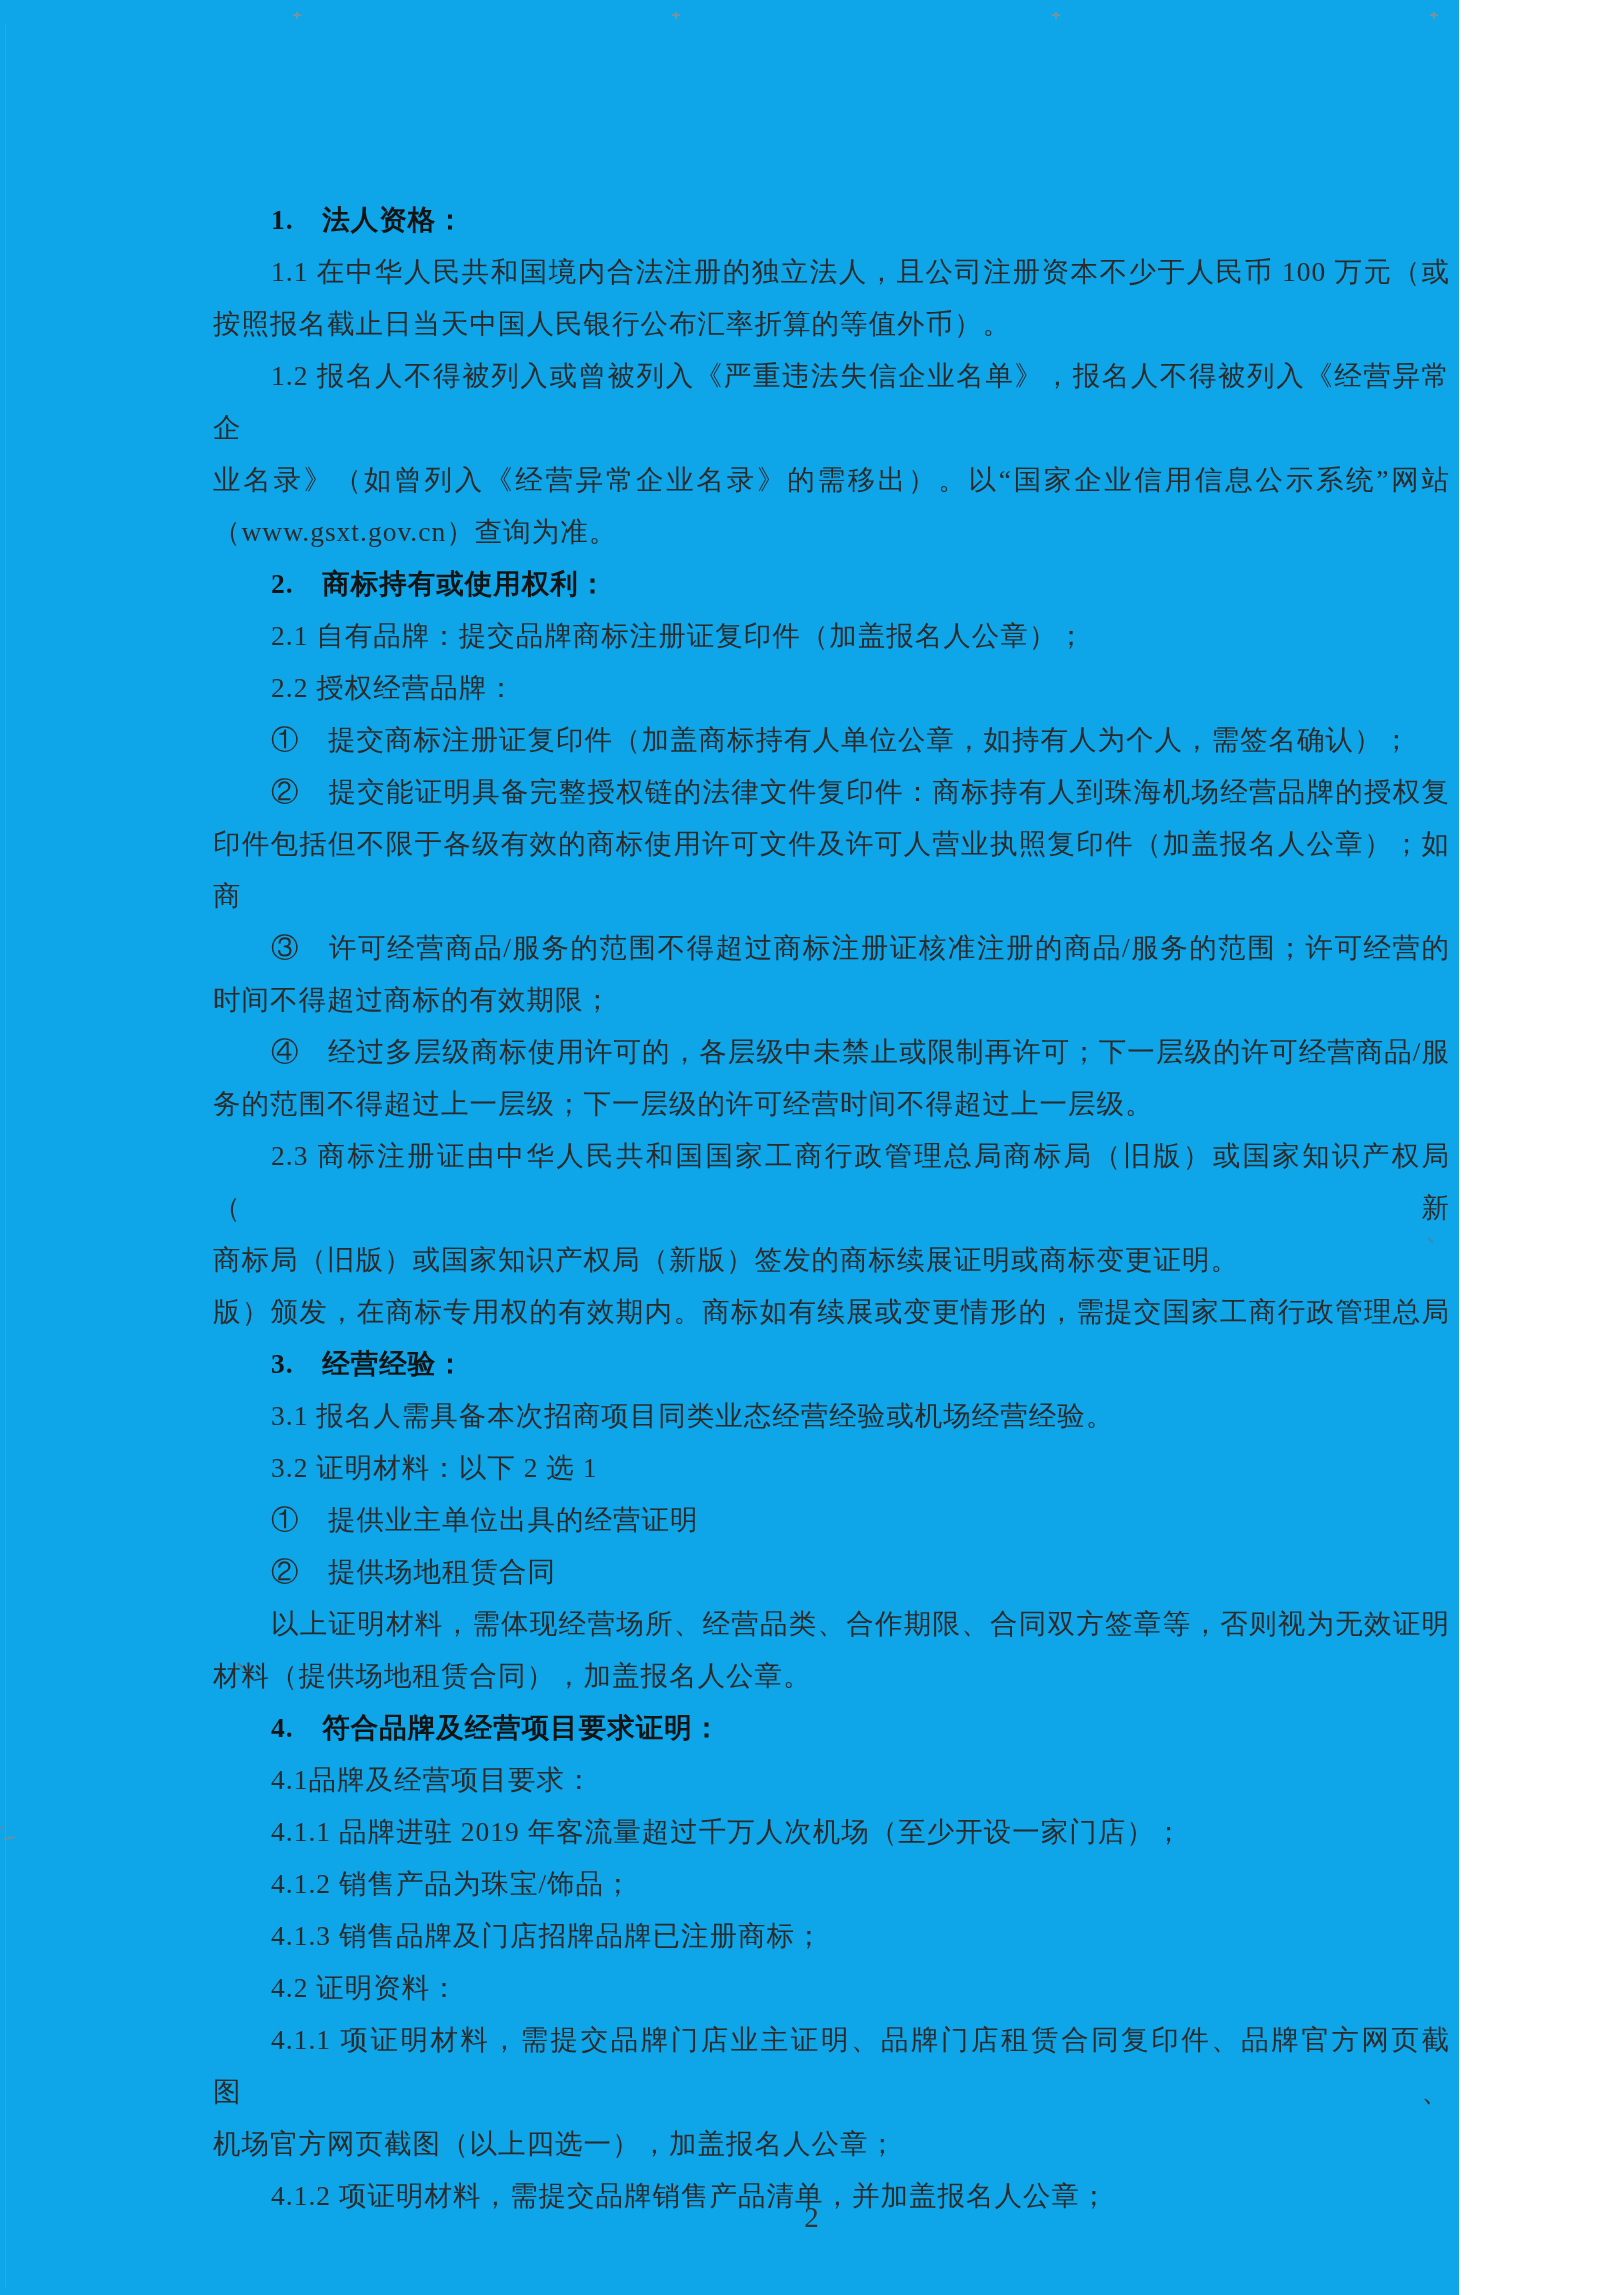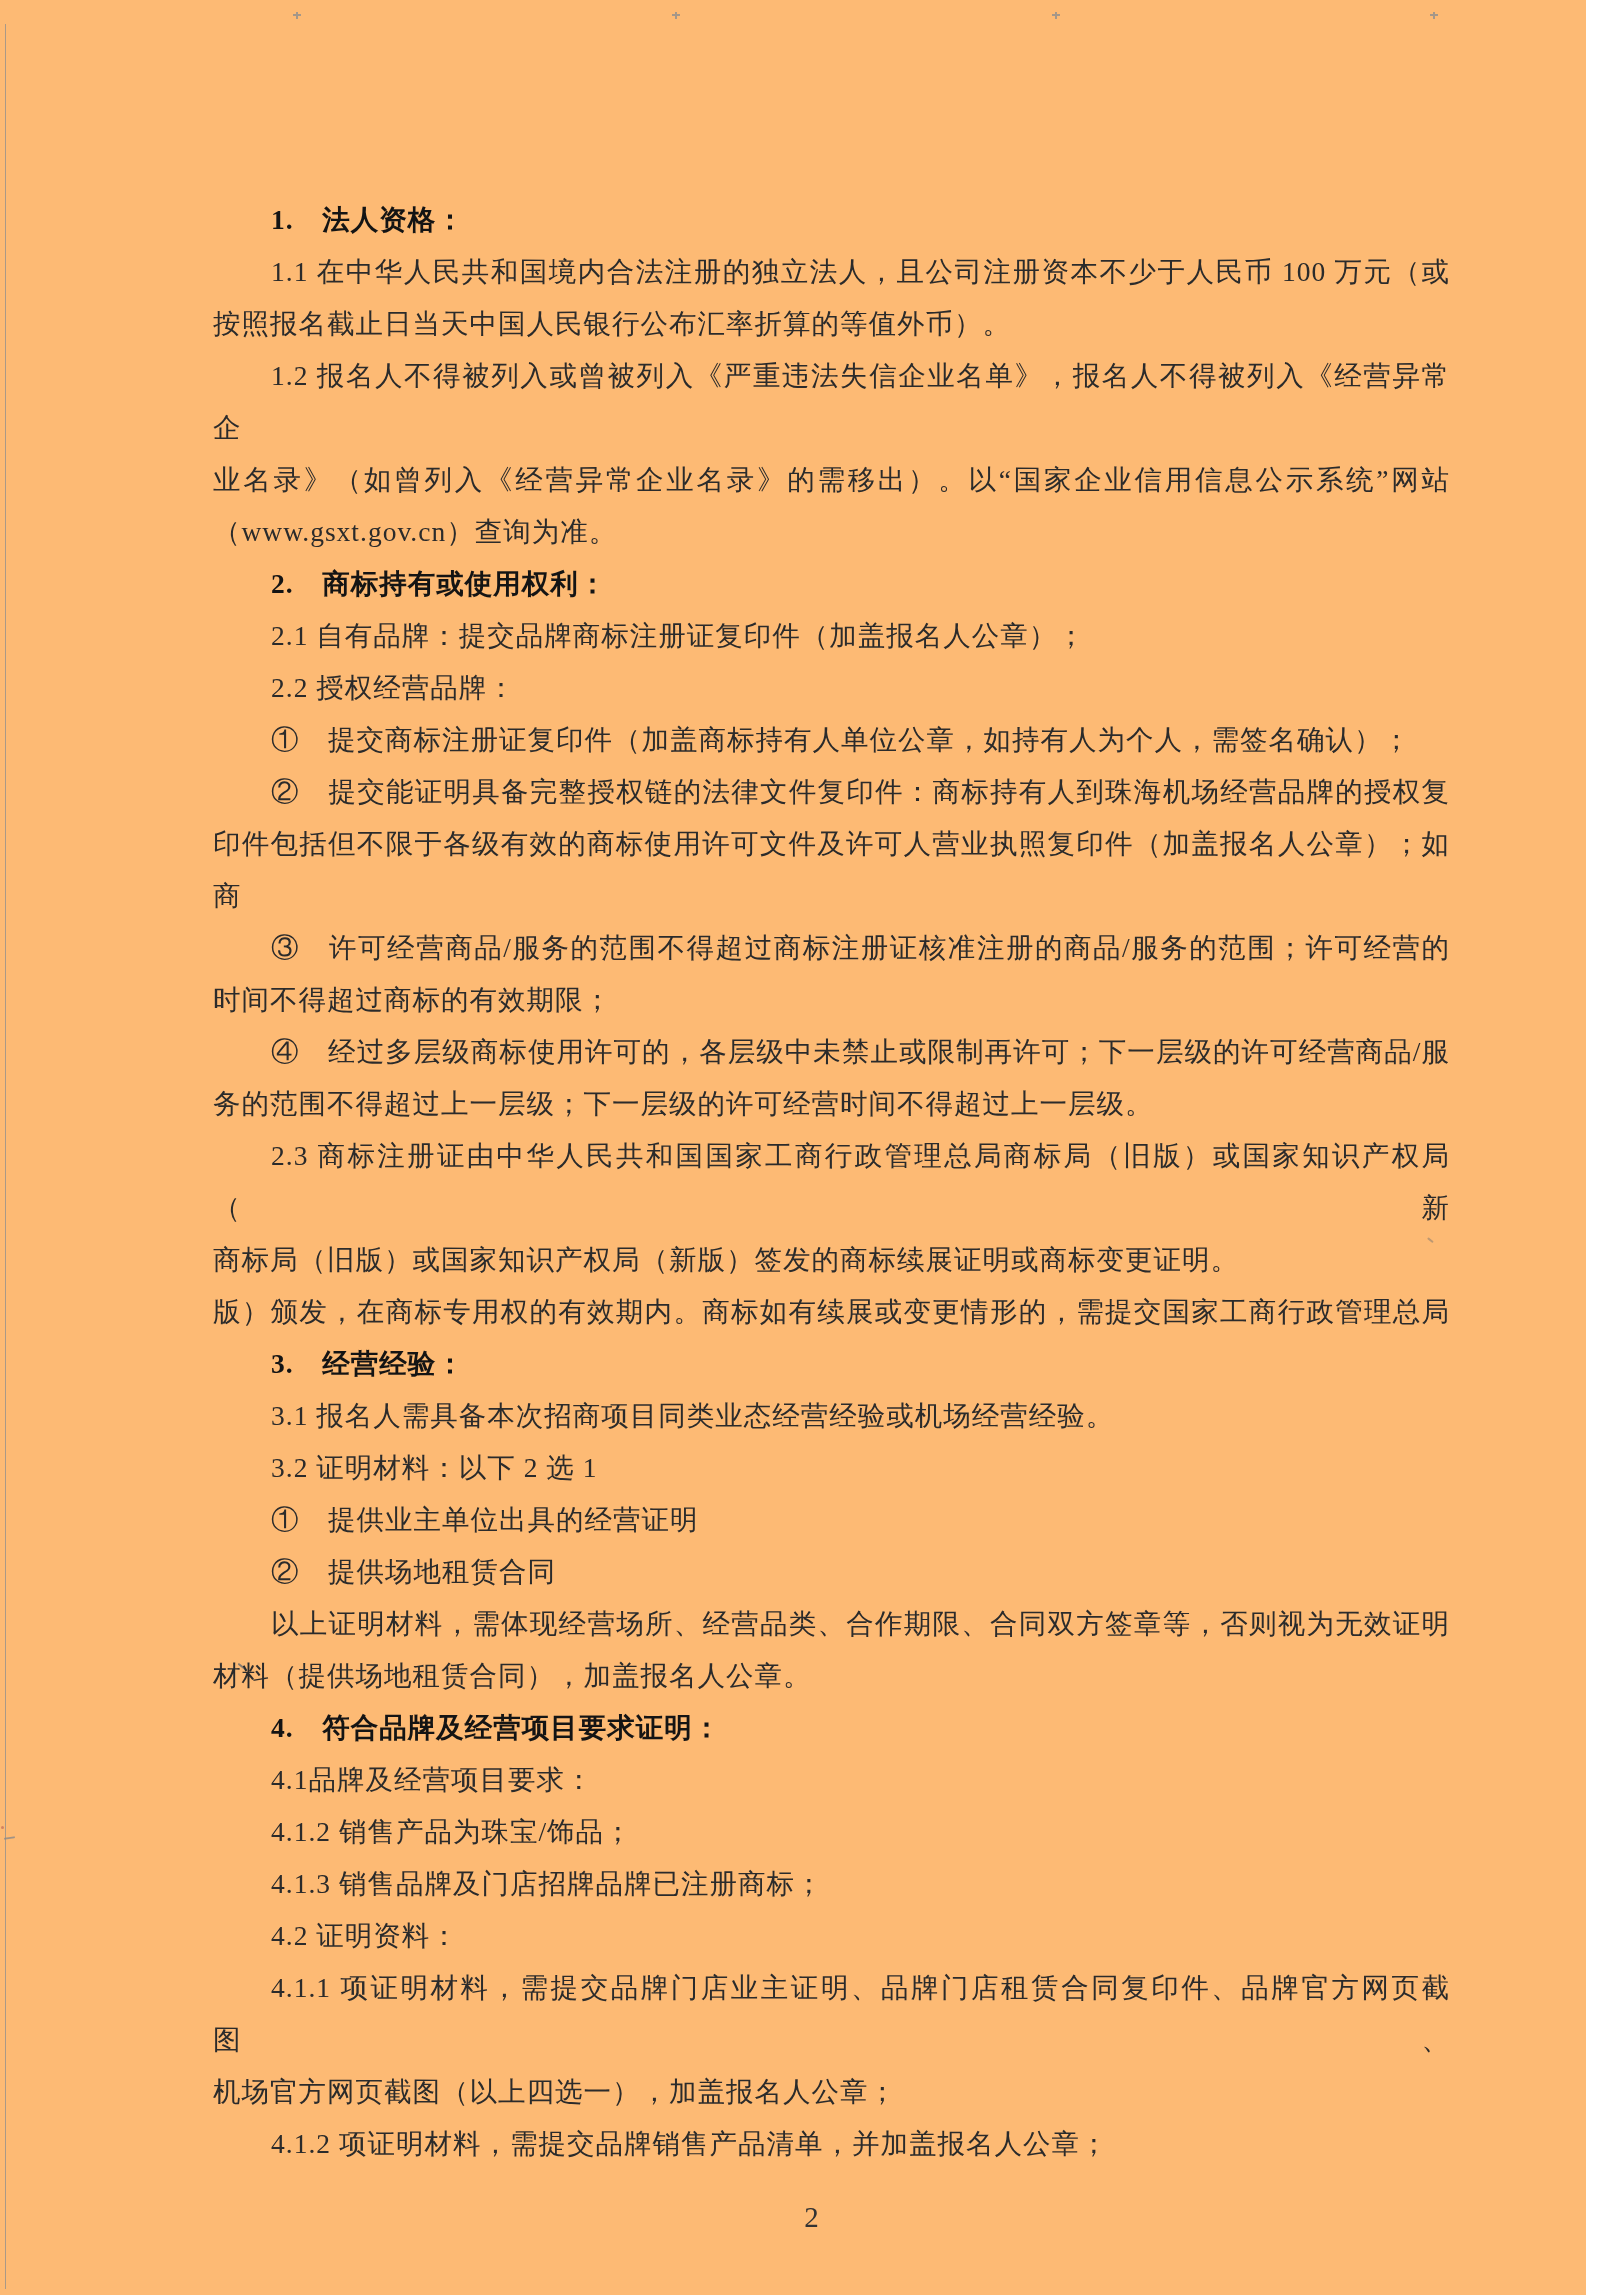--- a/index.html
+++ b/index.html
@@ -3,21 +3,21 @@
 <meta charset="utf-8">
 <style>
   html,body{margin:0;padding:0;}
   body{
     width:1623px;height:2295px;
     background:#ffffff;
     font-family:"Liberation Serif","DejaVu Serif",serif;
     color:#2a2a2a;
   }
   .page{
-    position:relative;width:1586px;height:2295px;background:#fdba74;overflow:hidden;
+    position:relative;width:1459px;height:2295px;background:#0ea5e9;overflow:hidden;
   }
   
   .content{
     position:absolute;left:213px;top:194px;width:1237px;
     font-size:27.5px;line-height:52px;
     color:#2b2b2b;
   }
   .para{margin:0;padding:0;}
   .ln{
     text-align:left;
@@ -135,20 +135,23 @@
         <div class="ln first fill">以上证明材料，需体现经营场所、经营品类、合作期限、合同双方签章等，否则视为无效证明</div>
         <div class="ln">材料（提供场地租赁合同），加盖报名人公章。</div>
       </div>
       <div class="para heading">
         <div class="ln first">4.　符合品牌及经营项目要求证明：</div>
       </div>
       <div class="para body">
         <div class="ln first">4.1品牌及经营项目要求：</div>
       </div>
       <div class="para body">
+        <div class="ln first">4.1.1 品牌进驻 2019 年客流量超过千万人次机场（至少开设一家门店）；</div>
+      </div>
+      <div class="para body">
         <div class="ln first">4.1.2 销售产品为珠宝/饰品；</div>
       </div>
       <div class="para body">
         <div class="ln first">4.1.3 销售品牌及门店招牌品牌已注册商标；</div>
       </div>
       <div class="para body">
         <div class="ln first">4.2 证明资料：</div>
       </div>
       <div class="para body">
         <div class="ln first fill">4.1.1 项证明材料，需提交品牌门店业主证明、品牌门店租赁合同复印件、品牌官方网页截图、</div>

